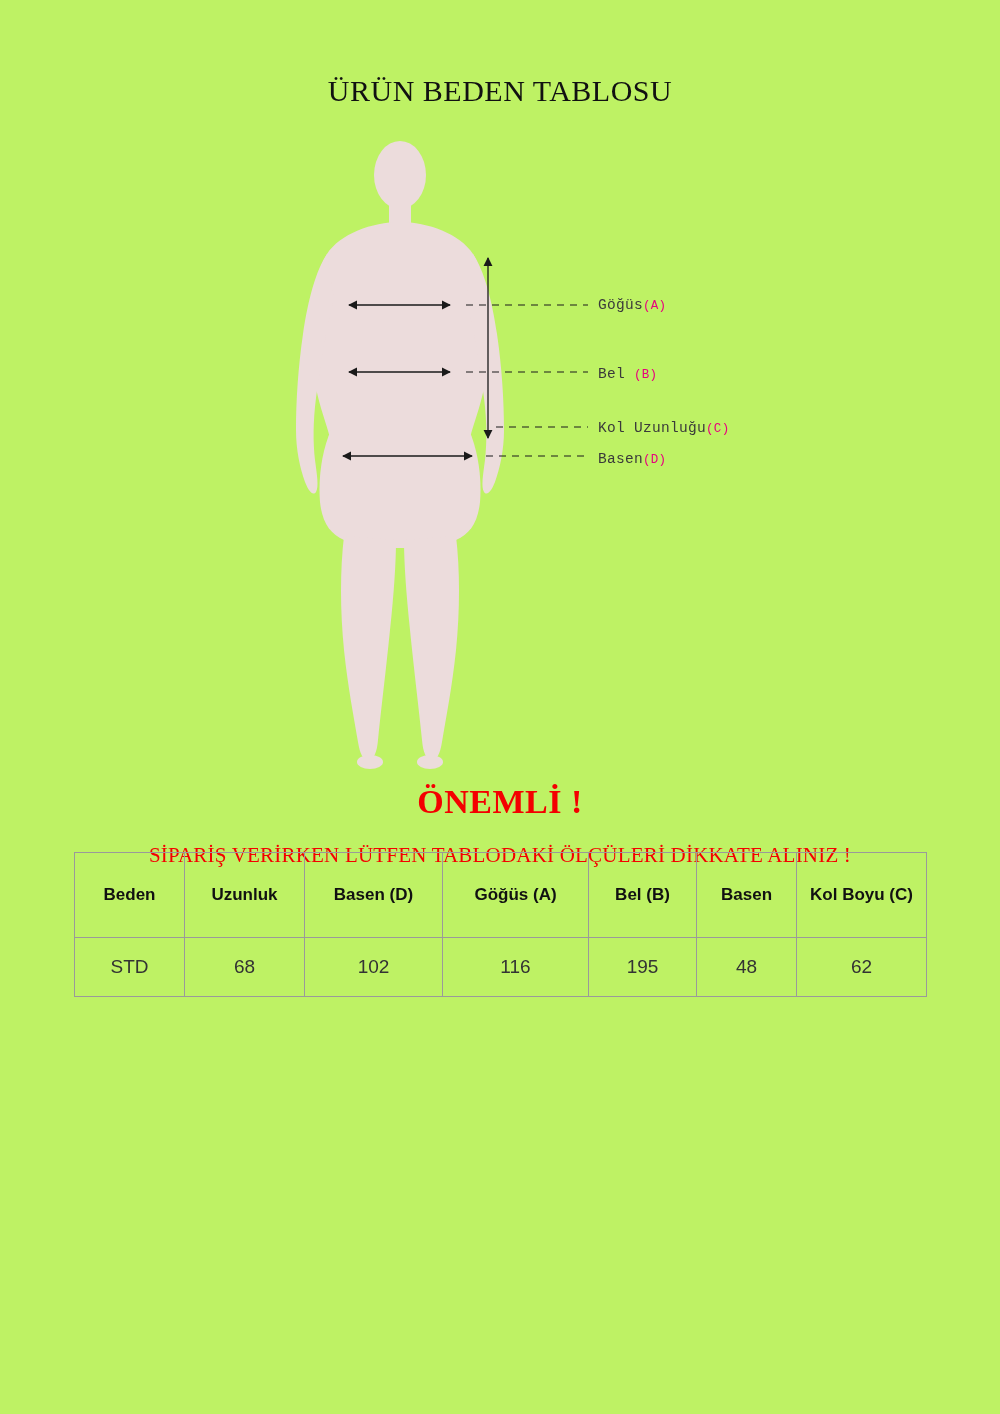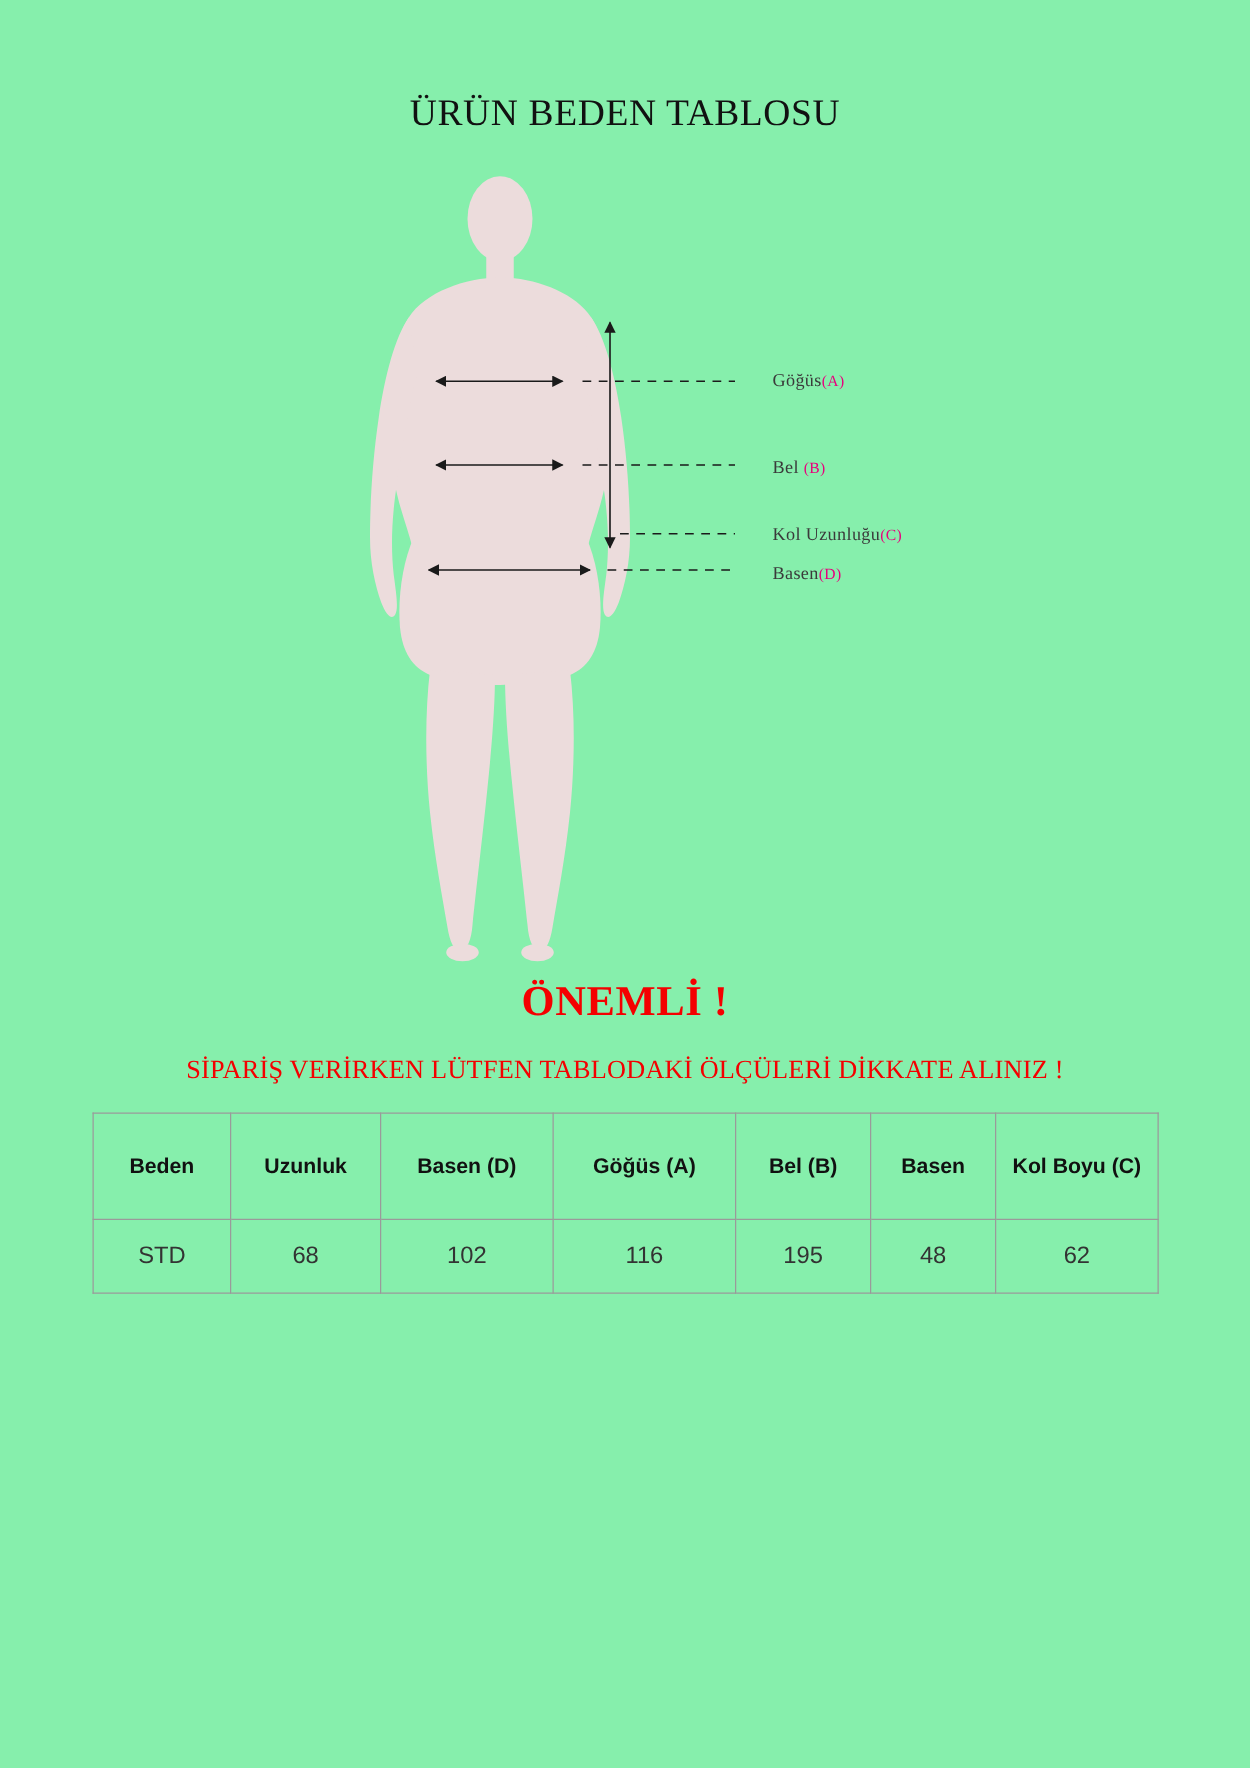--- a/index.html
+++ b/index.html
@@ -11,21 +11,21 @@
     width: 1000px;
     height: 1414px;
     position: relative;
     font-family: "Liberation Sans", sans-serif;
     color: #1a1a1a;
     overflow: hidden;
   }
   .page {
     position: absolute;
     inset: 0;
-    background: #86efac;
+    background: #bef264;
   }
 
   
   .doc-title {
     position: absolute;
     top: 74px;
     left: 0;
     width: 1000px;
     text-align: center;
     font-family: "Liberation Serif", serif;
@@ -44,26 +44,25 @@
   }
   .figure-svg {
     position: absolute;
     top: 0;
     left: 0;
   }
 
   
   .meas-label {
     position: absolute;
-    font-family: Liberation Serif, serif;
+    font-family: Liberation Mono, monospace;
     font-size: 14.5px;
     color: #3a3a3a;
     white-space: nowrap;
     letter-spacing: 0.3px;
-    margin-left: 20px;
   }
   .meas-label .code {
     color: #e8007d;
     font-size: 12.5px;
   }
   .lbl-gogus { top: 167px; left: 598px; }
   .lbl-bel   { top: 236px; left: 598px; }
   .lbl-kol   { top: 290px; left: 598px; }
   .lbl-basen { top: 321px; left: 598px; }
 
@@ -89,21 +88,21 @@
     font-family: "Liberation Serif", serif;
     font-weight: normal;
     font-size: 21px;
     color: #f40000;
     letter-spacing: 0.2px;
   }
 
   
   .size-table {
     position: absolute;
-    top: 890px;
+    top: 852px;
     left: 74px;
     width: 852px;
     border-collapse: collapse;
     table-layout: fixed;
   }
   .size-table th, .size-table td {
     border: 1px solid #9a9a9a;
     text-align: center;
     font-family: "Liberation Sans", sans-serif;
   }

